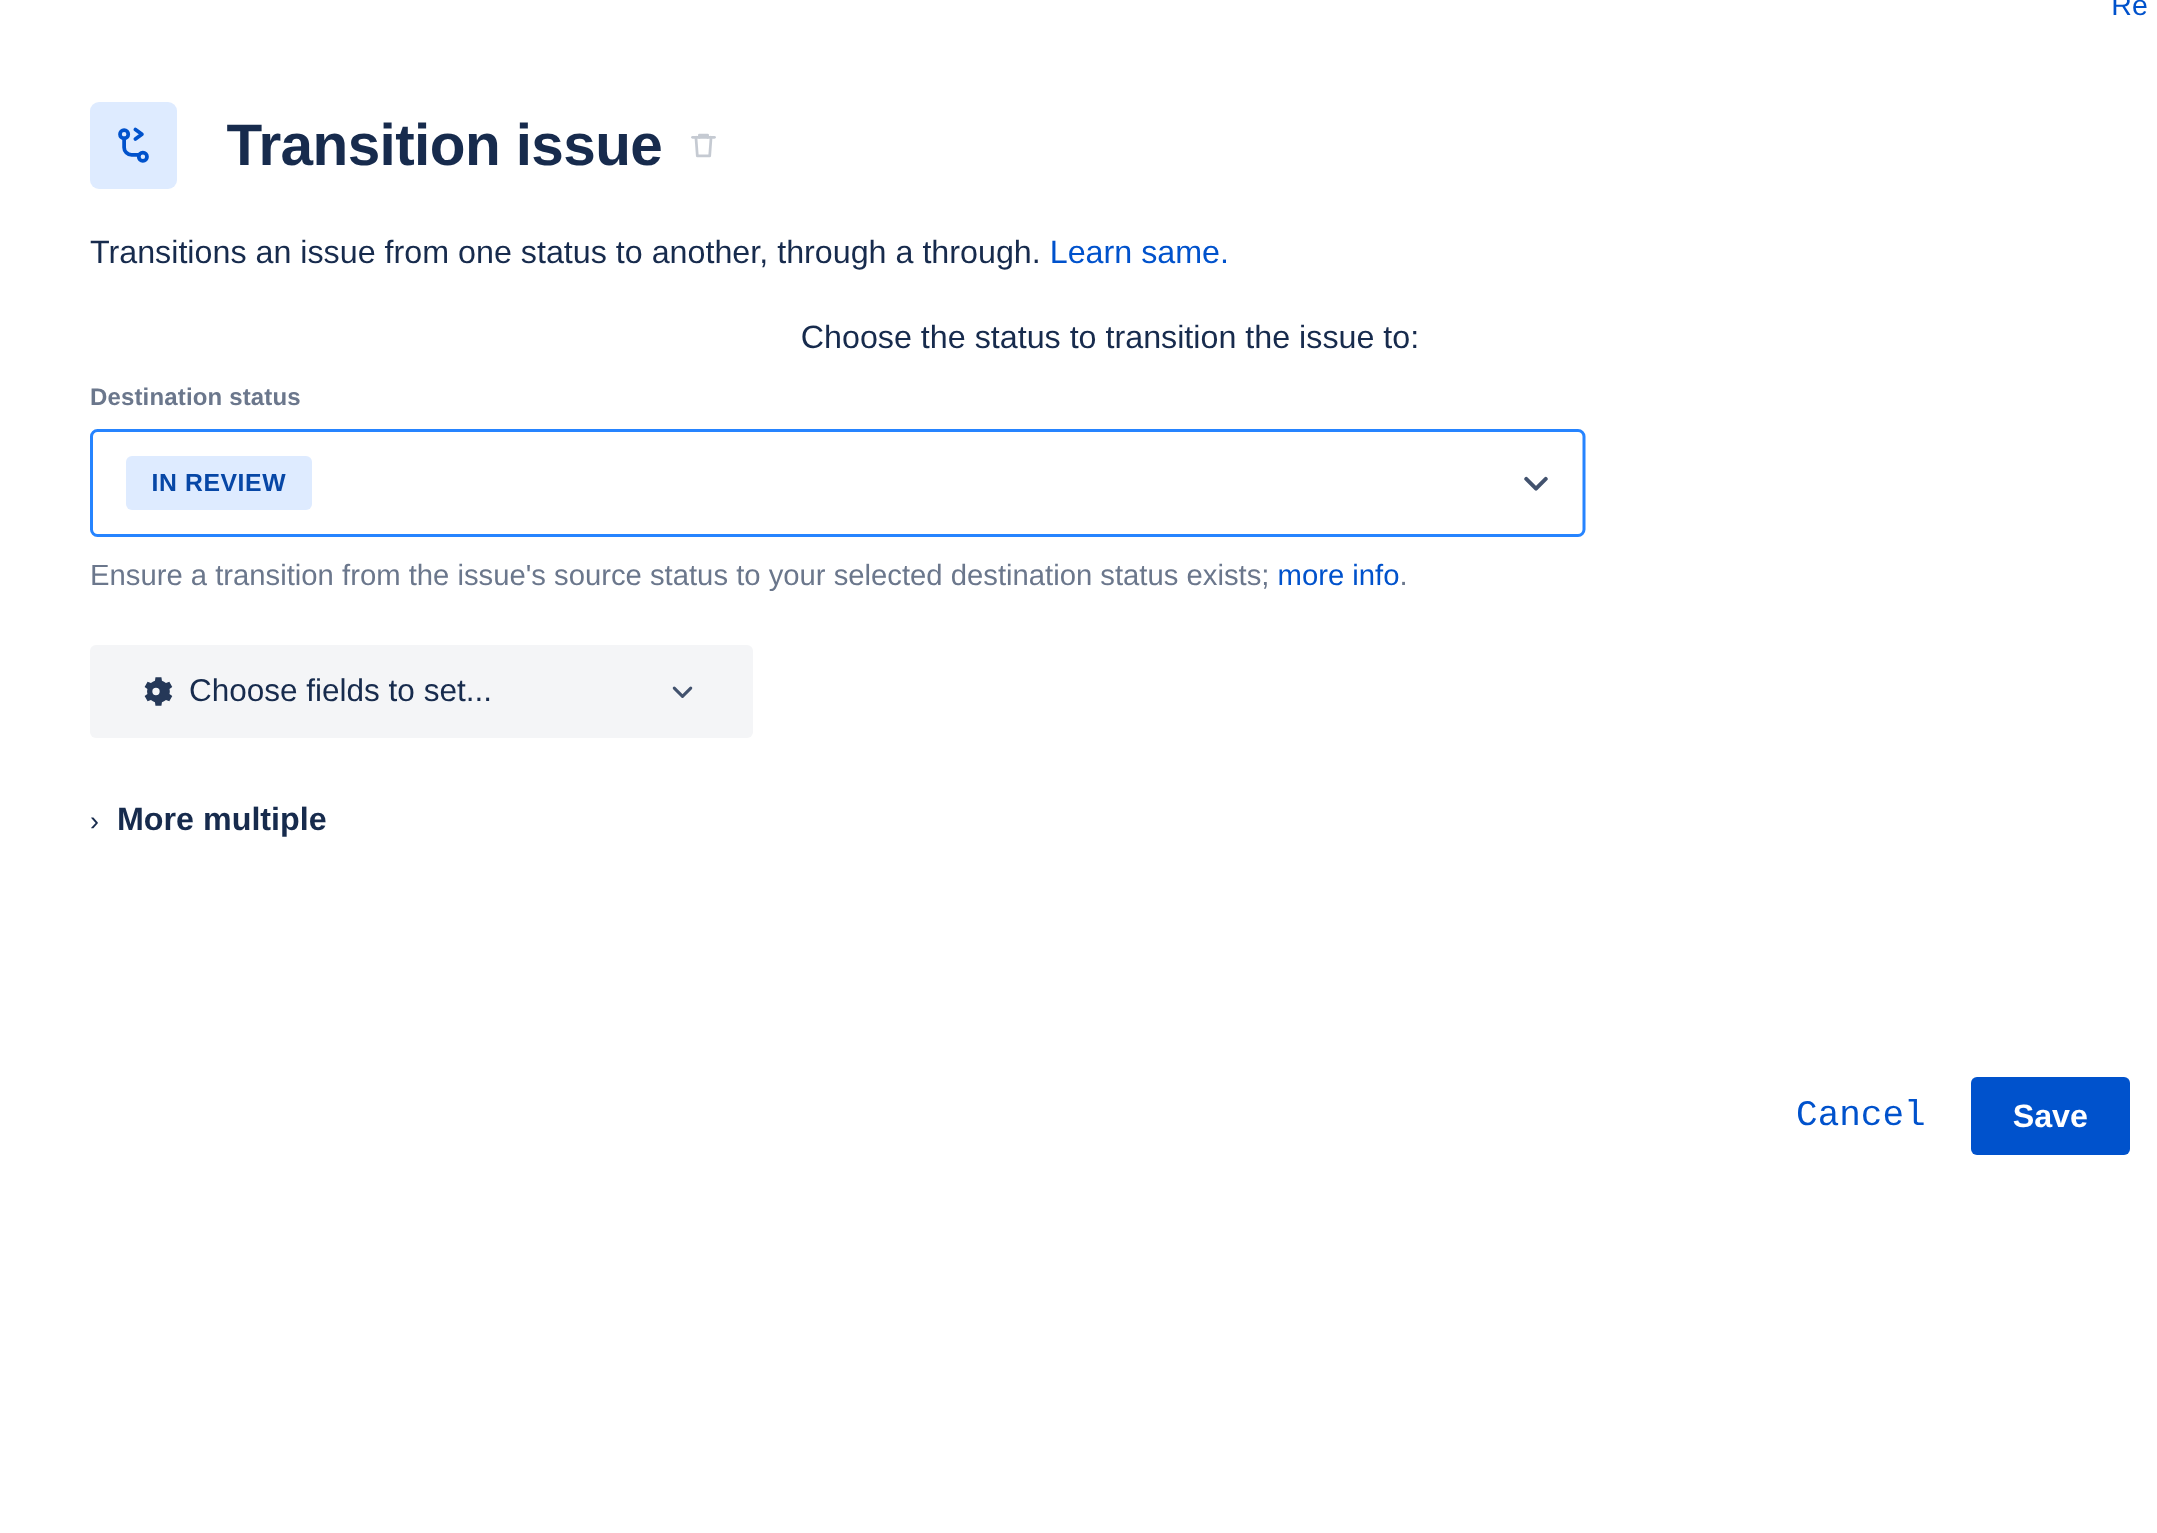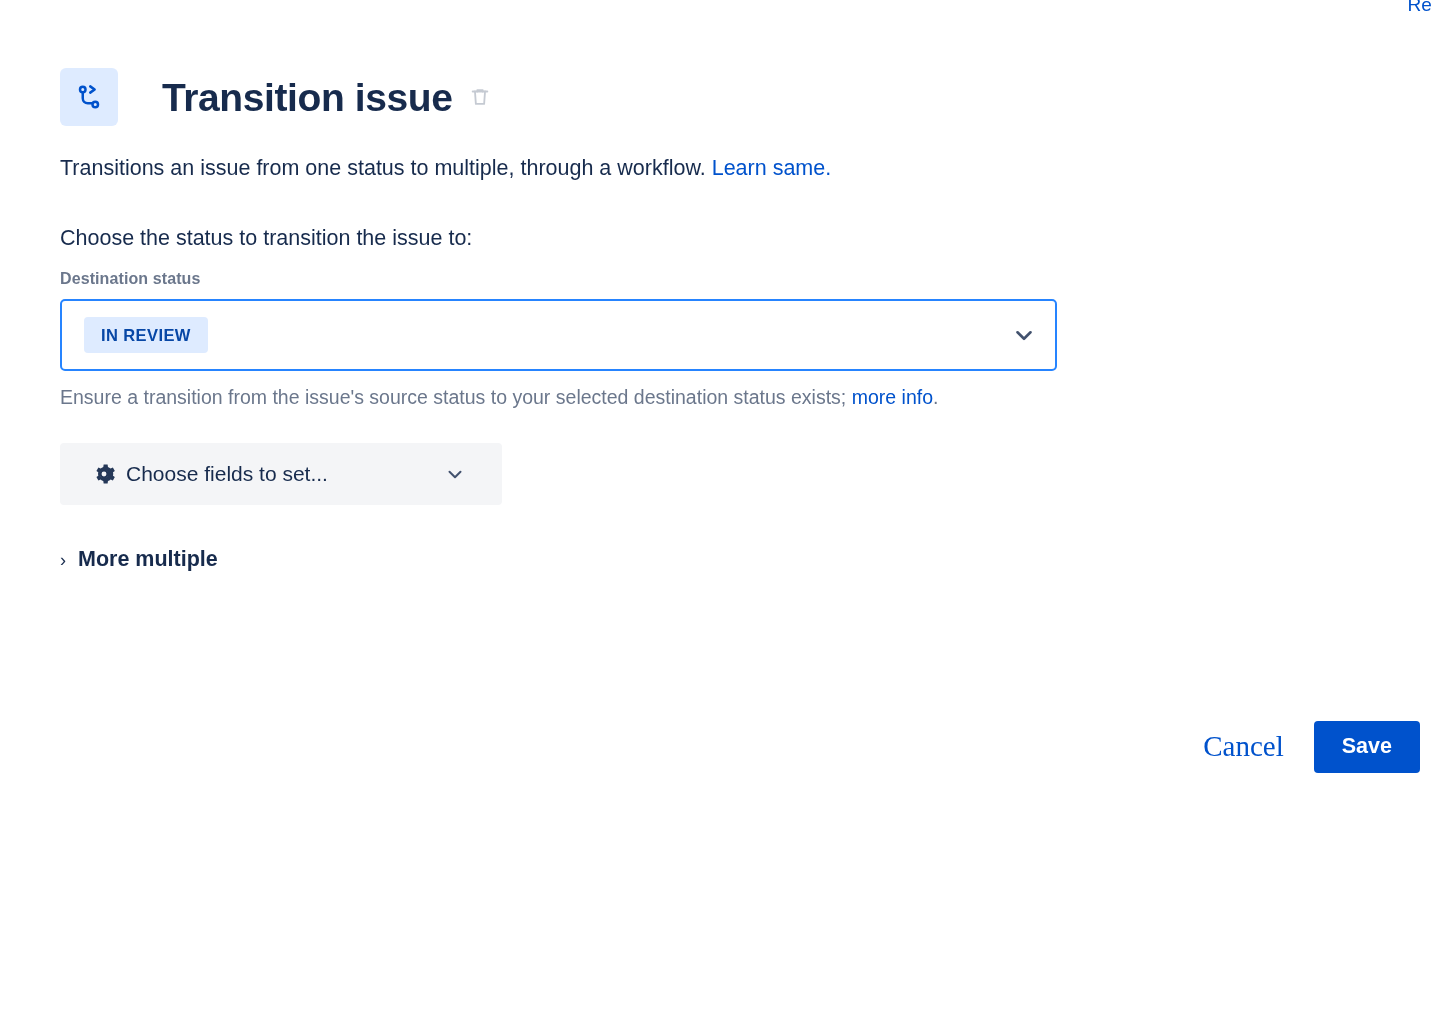--- a/index.html
+++ b/index.html
@@ -42,44 +42,45 @@
     background: #deebff;
     display: flex;
     align-items: center;
     justify-content: center;
     flex: 0 0 auto;
   }
   .title-text {
     font-size: 39px;
     font-weight: 700;
     color: #172b4d;
-    margin-left: 44px;
+    margin-left: 33px;
     letter-spacing: -0.4px;
     line-height: 1;
   }
   .trash-icon {
     margin-left: 16px;
     display: inline-flex;
     align-items: center;
     opacity: 0.55;
   }
   .desc {
     margin-top: 28px;
     font-size: 21.5px;
     color: #172b4d;
     line-height: 1.35;
   }
   a.link {
     color: #0052cc;
     text-decoration: none;
   }
   .choose-line {
-    margin-top: 43px;
-    font-size: 21.5px;
-    color: #172b4d;
+    margin-top: 30px;
+    font-size: 21.5px;
+    color: #172b4d;
+    text-align: center;
   }
   .field-label {
     margin-top: 19px;
     font-size: 16px;
     font-weight: 700;
     color: #6b778c;
     letter-spacing: 0.1px;
   }
   .select-box {
     margin-top: 11px;
@@ -172,22 +173,22 @@
     width: 1360px;
     display: flex;
     justify-content: flex-end;
     align-items: center;
     gap: 14px;
   }
   .cancel-btn {
     background: transparent;
     border: none;
     color: #0052cc;
-    font-size: 29px;
-    font-family: Liberation Serif, serif;
+    font-size: 24px;
+    font-family: Liberation Mono, monospace;
     padding: 12px 16px;
     cursor: pointer;
   }
   .save-btn {
     background: #0052cc;
     color: #ffffff;
     border: none;
     border-radius: 4px;
     font-size: 21.5px;
     font-weight: 700;
@@ -217,21 +218,21 @@
     <span class="trash-icon">
       <svg width="22" height="24" viewBox="0 0 24 24" fill="none" stroke="#97a0af" stroke-width="2" stroke-linecap="round" stroke-linejoin="round">
         <path d="M4 6h16"></path>
         <path d="M9 6V4.5h6V6"></path>
         <path d="M6.5 6l1 13.5h9L17.5 6"></path>
       </svg>
     </span>
   </div>
 
   <div class="desc">
-    <span>Transitions an issue from one status to multiple, through a workflow.</span>
+    <span>Transitions an issue from one status to another, through a through.</span>
     <a class="link" href="#">Learn same.</a>
   </div>
 
   <div class="choose-line">Choose the status to transition the issue to:</div>
 
   <div class="field-label">Destination status</div>
 
   <div class="select-box">
     <span class="status-lozenge">IN REVIEW</span>
     <span class="chev">

